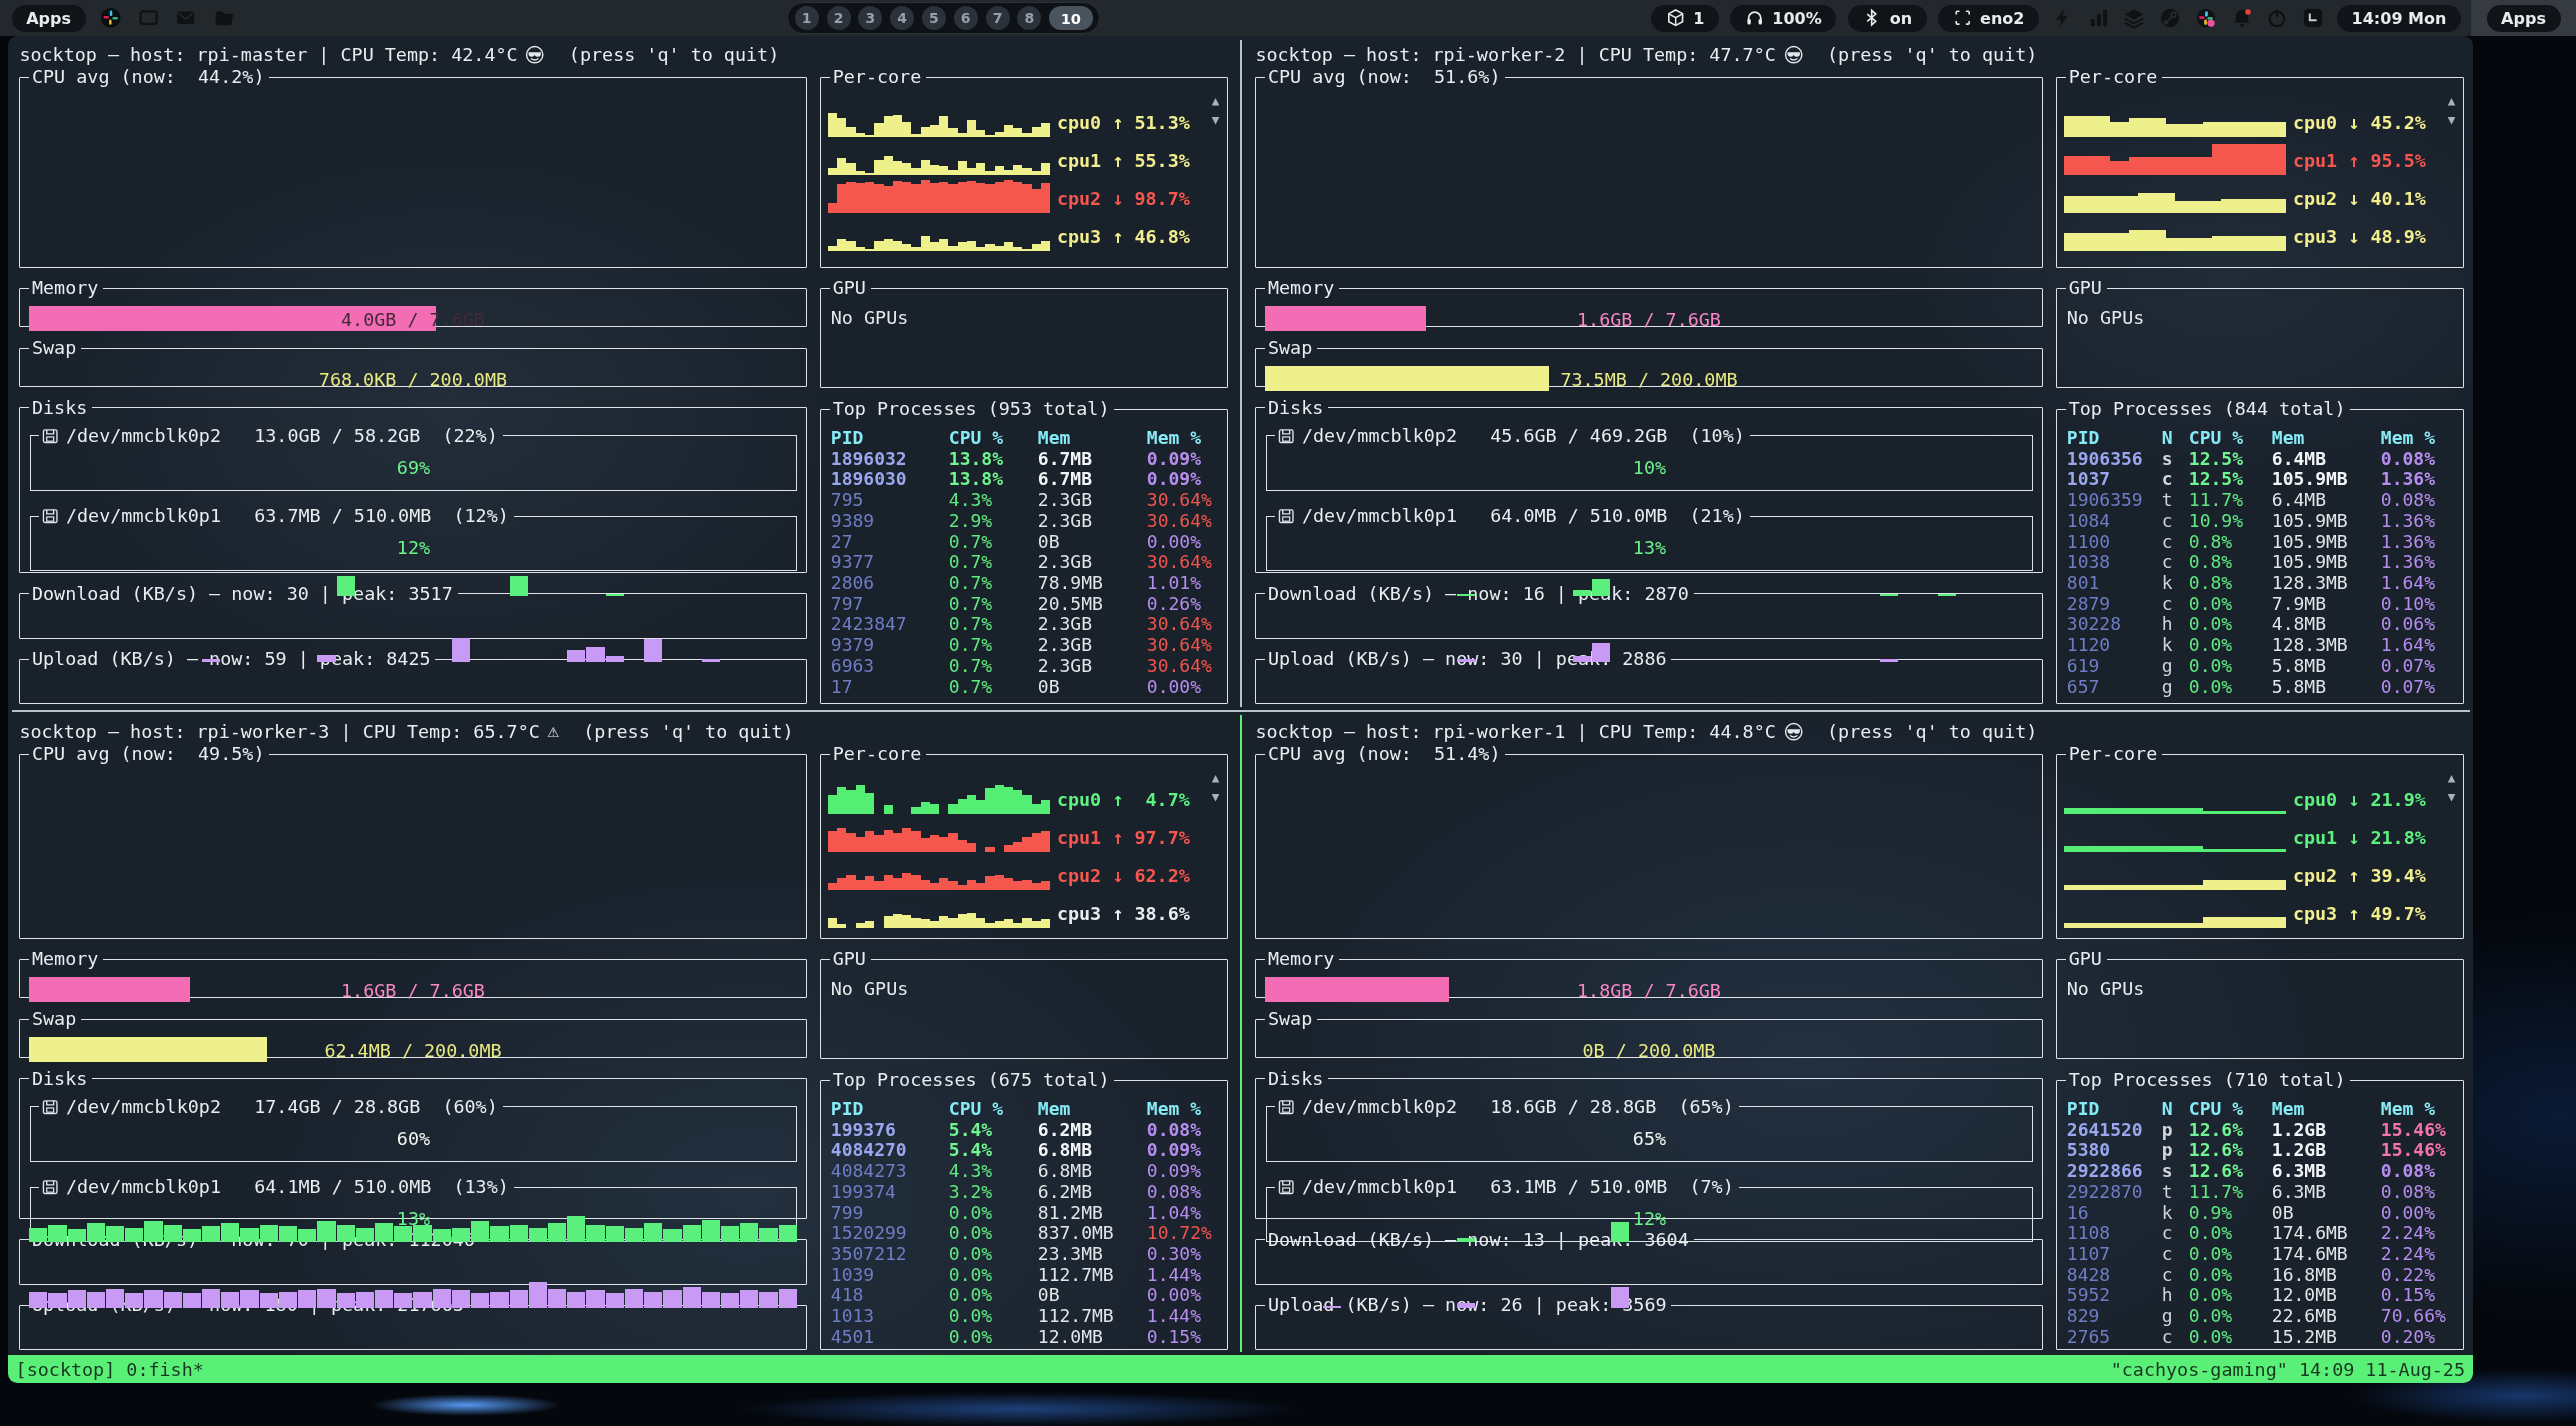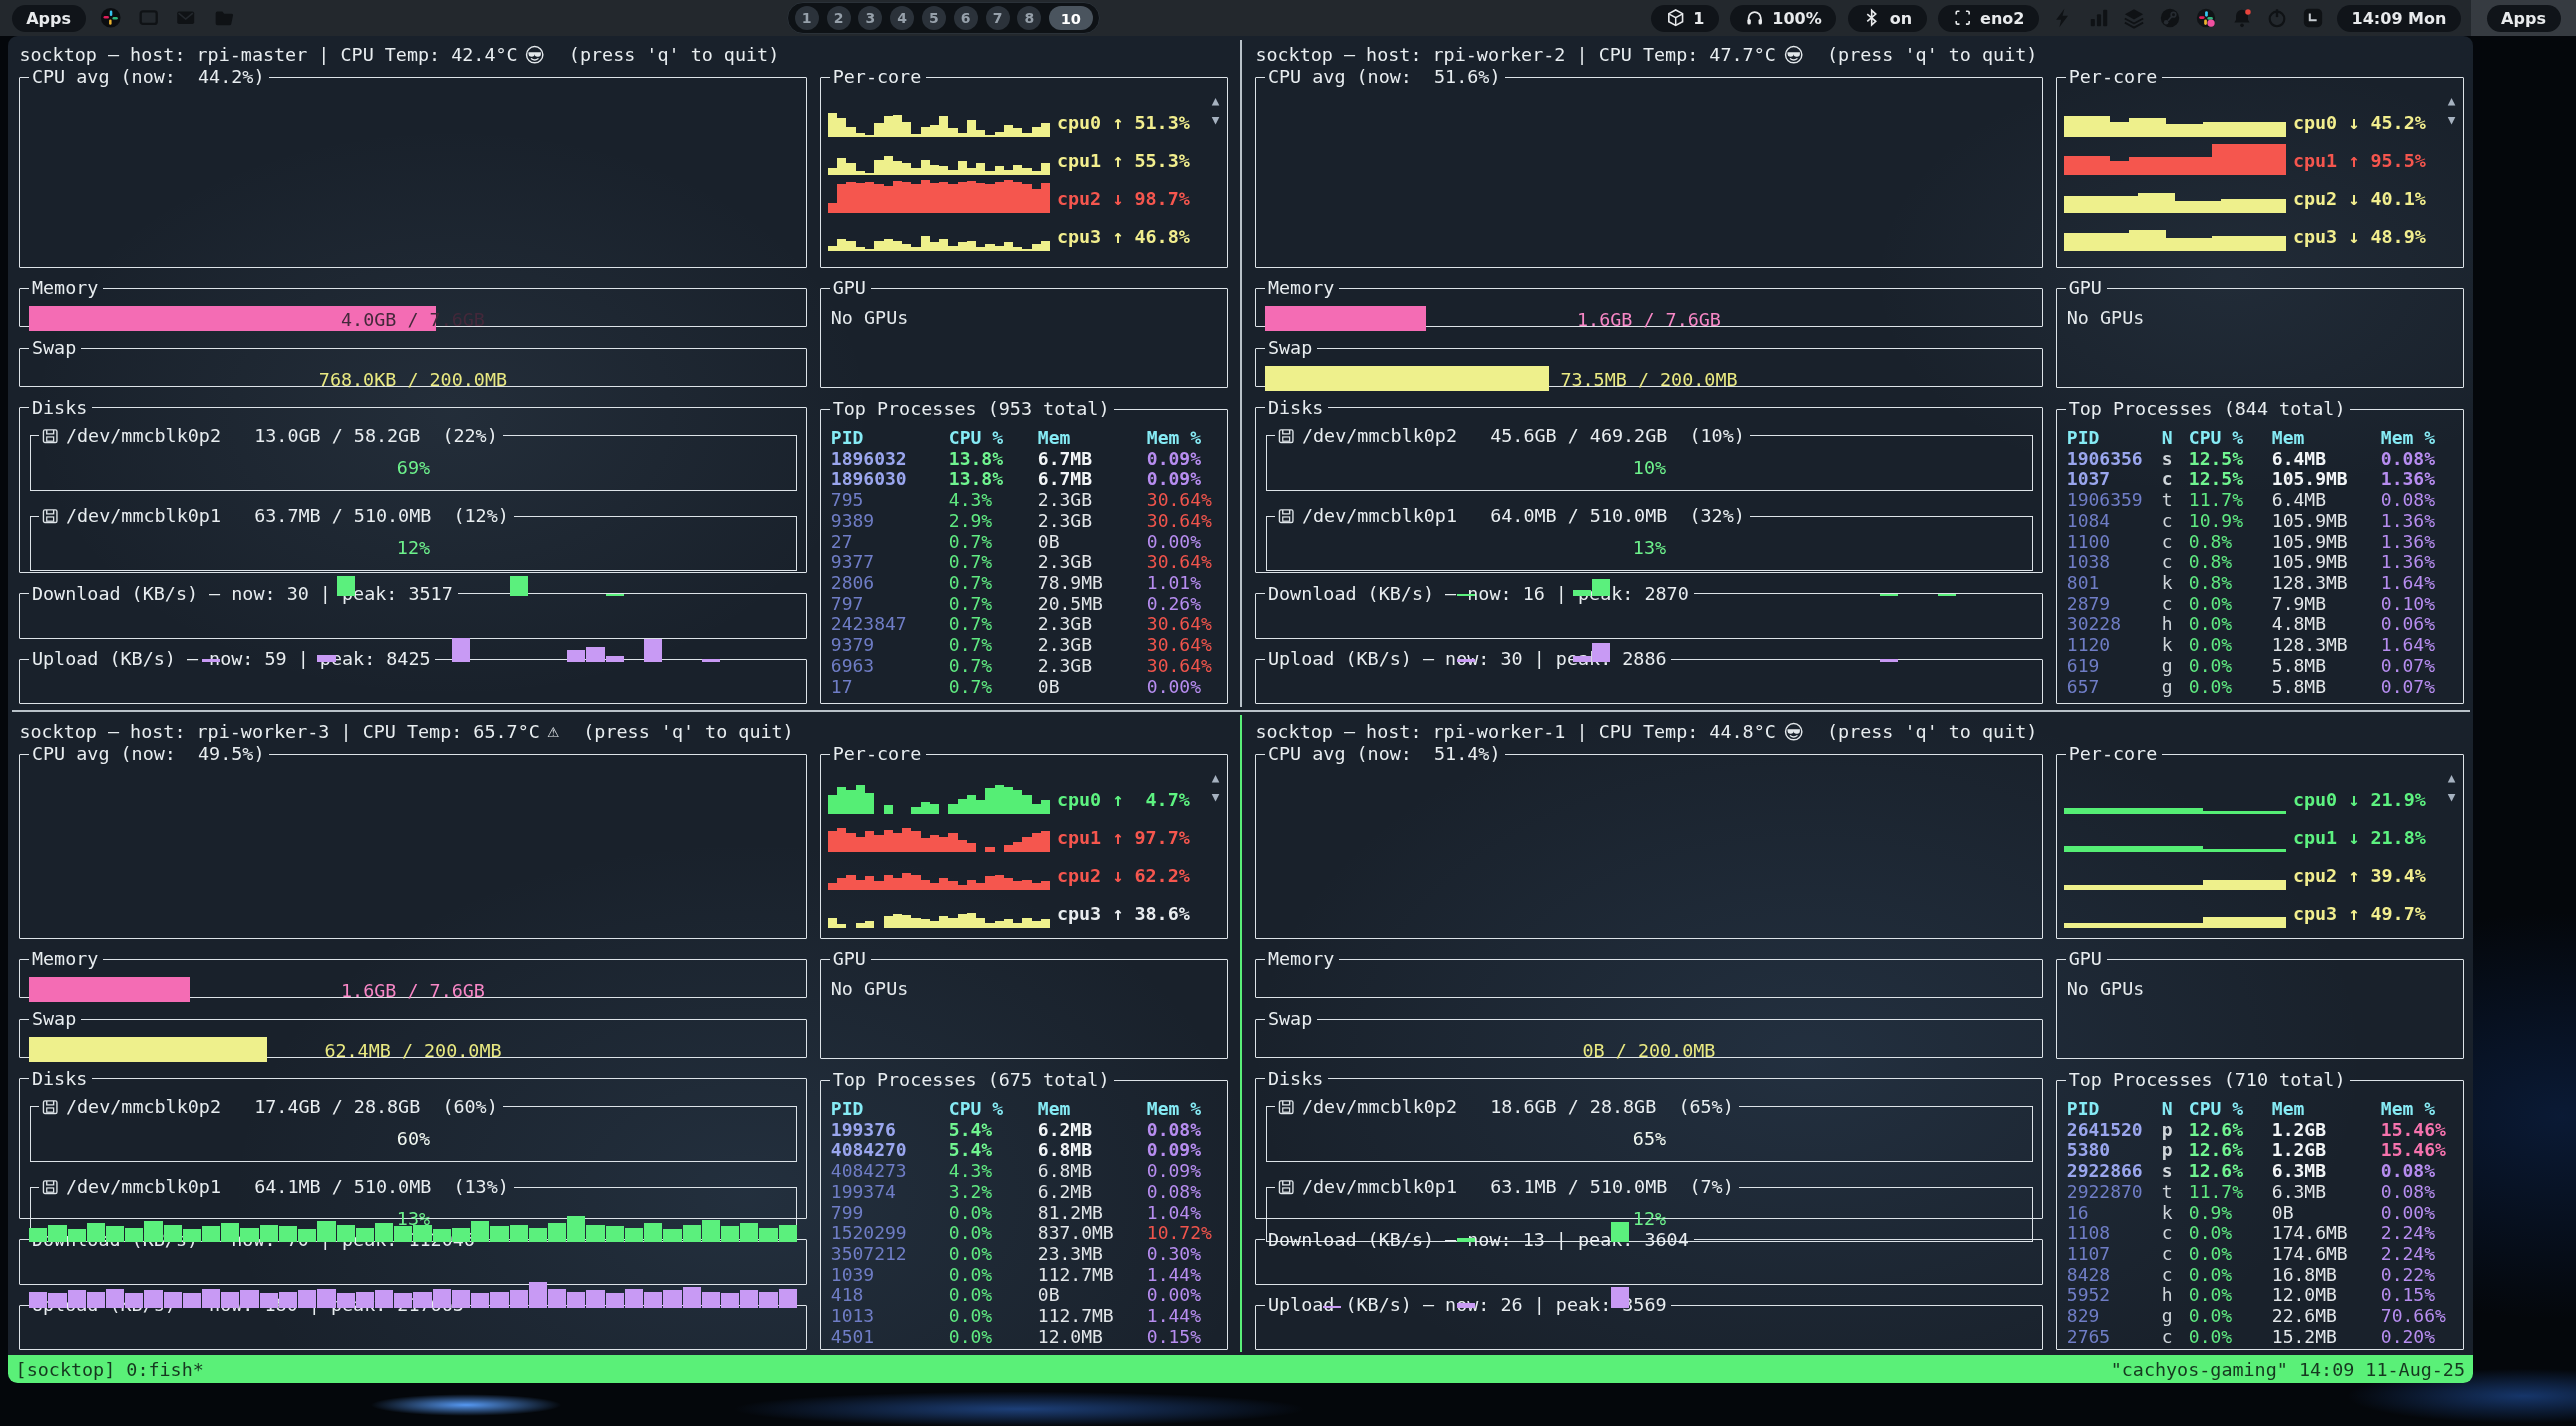--- a/index.html
+++ b/index.html
@@ -722,21 +722,21 @@
                     <div class="dmeter">
                       <div class="fill greenf" style="width: 10%;"></div>
                       <span class="mval greent">10%</span>
                     </div>
                   </fieldset>
                   <fieldset class="disk">
                     <legend><span class="tb-icon" style="width:18.4px;height:18.4px;color:#dfe5e9"><svg viewBox="0 0 24 24">
                           <rect x="3.2" y="3.8" width="17.6" height="16.4" rx="2" fill="none" stroke="currentColor" stroke-width="1.8"></rect>
                           <path d="M7.5 3.8V9h9V3.8" fill="none" stroke="currentColor" stroke-width="1.8"></path>
                           <rect x="7.5" y="13" width="9" height="5.5" fill="none" stroke="currentColor" stroke-width="1.6"></rect>
-                        </svg></span><span>/dev/mmcblk0p1   64.0MB / 510.0MB  (32%)</span></legend>
+                        </svg></span><span>/dev/mmcblk0p1   64.0MB / 510.0MB  (21%)</span></legend>
                     <div class="dmeter">
                       <div class="fill greenf" style="width: 13%;"></div>
                       <span class="mval greent">13%</span>
                     </div>
                   </fieldset>
                 </div>
         </fieldset>
         <fieldset class="box net dl">
           <legend>Download (KB/s) — now: 16 | peak: 2870</legend>
           <div class="net-graph greenb">
@@ -1422,20 +1422,24 @@
                   <div class="cbar" style="height: 51%;"></div>
                   <div class="cbar" style="height: 39%;"></div>
                   <div class="cbar" style="height: 62%;"></div>
                   <div class="cbar" style="height: 48%;"></div>
                   <div class="cbar" style="height: 74%;"></div>
                   <div class="cbar" style="height: 36%;"></div>
                 </div>
         </fieldset>
         <fieldset class="box meterbox mem">
           <legend>Memory</legend>
+          <div class="meter">
+            <div class="fill pinkf" style="width: 24%;"></div>
+            <span class="mval pinkt">1.8GB / 7.6GB</span>
+          </div>
         </fieldset>
         <fieldset class="box meterbox swap">
           <legend>Swap</legend>
           <div class="meter">
             <div class="fill yellowf" style="width: 0%;"></div>
             <span class="mval yellowt">0B / 200.0MB</span>
           </div>
         </fieldset>
         <fieldset class="box disks">
           <legend>Disks</legend>

